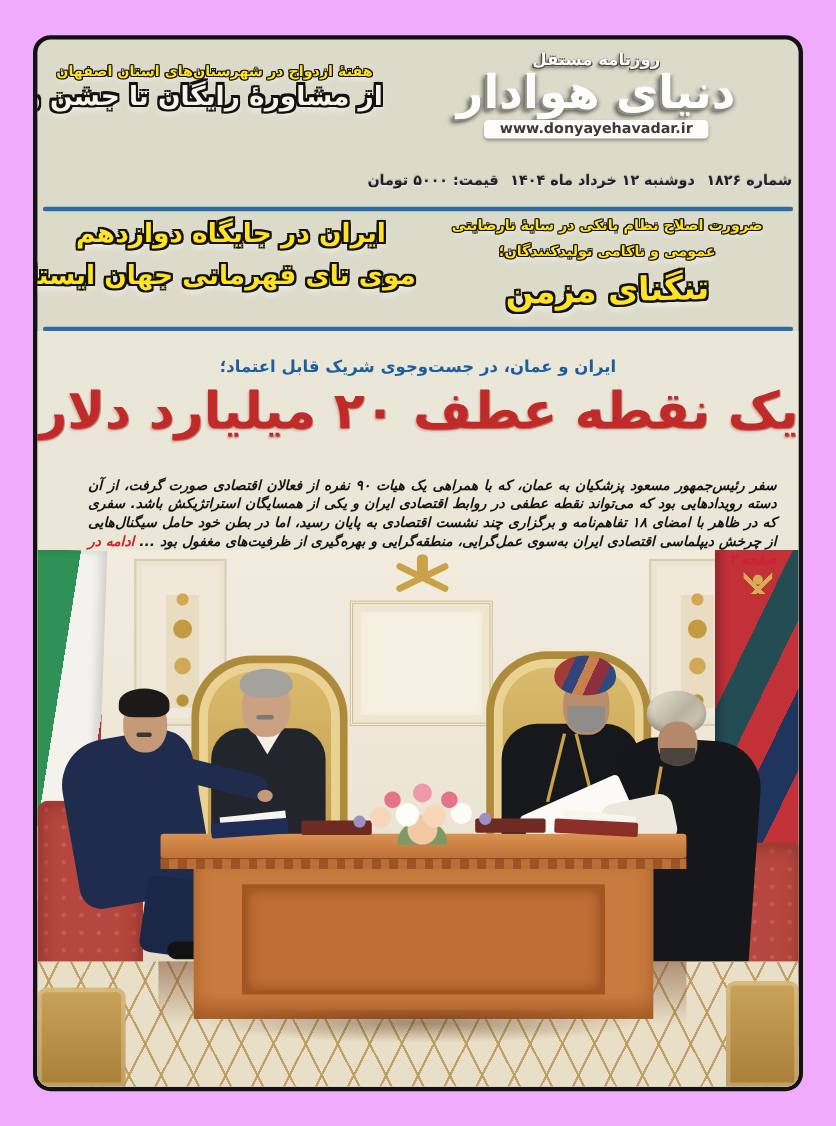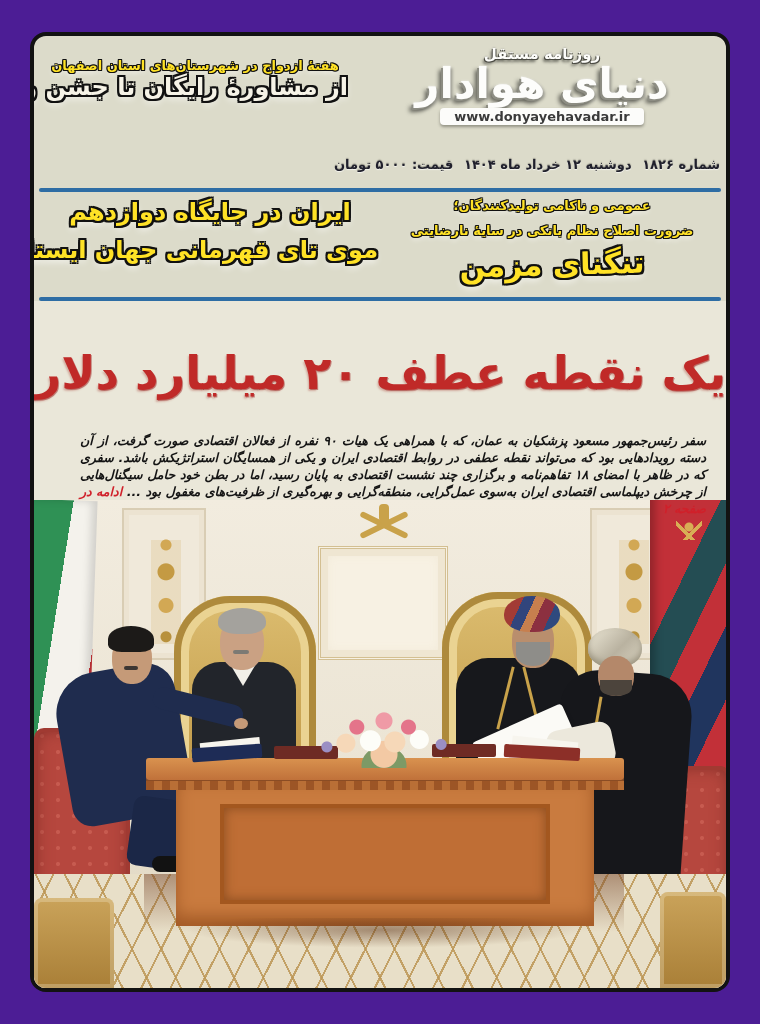--- a/index.html
+++ b/index.html
@@ -1,17 +1,17 @@
 <!DOCTYPE html>
 <html lang="fa"><head>
 <meta charset="utf-8">
 <style>
   * { margin:0; padding:0; box-sizing:border-box; }
   body { width:760px; height:1024px; background:#ffffff; font-family:"DejaVu Sans", sans-serif; overflow:hidden; }
-  .page { position:relative; width:760px; height:1024px; background:#4c1d95; }
+  .page { position:relative; width:760px; height:1024px; background:#f0abfc; }
   .frame { position:absolute; left:30px; top:32px; width:700px; height:960px;
            background:#dcdbca; border:4px solid #121212; border-radius:16px; overflow:hidden; }
   .abs { position:absolute; }
 
   
   .brand { position:absolute; left:330px; top:8px; width:356px; text-align:center; direction:rtl; }
   .tagline { display:inline-block; color:#fdfdfa; font-weight:bold; font-size:15px;
              text-shadow:-1px 1px 0 #4a4a42,1px 1px 0 #4a4a42,-2px 3px 3px #6d6d63,0 0 2px #888; }
   .logo { color:#fdfdfb; font-weight:900; font-size:42px; line-height:1.02; letter-spacing:-1px;
           text-shadow:-2px 2px 0 #8d8d83,-4px 4px 4px #5f5f57,2px 2px 3px #9a9a90,0 0 2px #fff; }
@@ -197,33 +197,34 @@
     </div>
 
     <div class="story-left">
       <div class="y-kicker k1">هفتهٔ ازدواج در شهرستان‌های استان اصفهان</div>
       <h2 class="cream-head">از مشاورهٔ رایگان تا جشن وصال</h2>
     </div>
 
     <div class="rule rule-1"></div>
 
     <div class="band2-right">
+      <div class="y-kicker k1">ضرورت اصلاح نظام بانکی در سایهٔ نارضایتی</div>
       <div class="y-kicker k2">عمومی و ناکامی تولیدکنندگان؛</div>
-      <div class="y-kicker k1">ضرورت اصلاح نظام بانکی در سایهٔ نارضایتی</div>
       <h2 class="y-head">تنگنای مزمن</h2>
     </div>
 
     <div class="band2-left">
       <h2 class="y-head">ایران در جایگاه دوازدهم</h2>
       <h2 class="y-head">موی تای قهرمانی جهان ایستاد</h2>
     </div>
 
     <div class="rule rule-2"></div>
 
     <div class="light-zone"></div>
+    <div class="main-kicker">ایران و عمان، در جست‌وجوی شریک قابل اعتماد؛</div>
     <div class="main-head">یک نقطه عطف ۲۰ میلیارد دلاری!</div>
     <p class="lede"><span>سفر رئیس‌جمهور مسعود پزشکیان به عمان، که با همراهی یک هیات ۹۰ نفره از فعالان اقتصادی صورت گرفت، از آن دسته رویدادهایی بود که می‌تواند نقطه عطفی در روابط اقتصادی ایران و یکی از همسایگان استراتژیکش باشد. سفری که در ظاهر با امضای ۱۸ تفاهم‌نامه و برگزاری چند نشست اقتصادی به پایان رسید، اما در بطن خود حامل سیگنال‌هایی از چرخش دیپلماسی اقتصادی ایران به‌سوی عمل‌گرایی، منطقه‌گرایی و بهره‌گیری از ظرفیت‌های مغفول بود ... </span><span class="continue-note">ادامه در صفحه ۲</span></p>
 
     <div class="photo">
       <div class="abs niche niche-left">
         <div class="abs lamp"></div>
       </div>
       <div class="abs niche niche-right">
         <div class="abs lamp"></div>
       </div>

